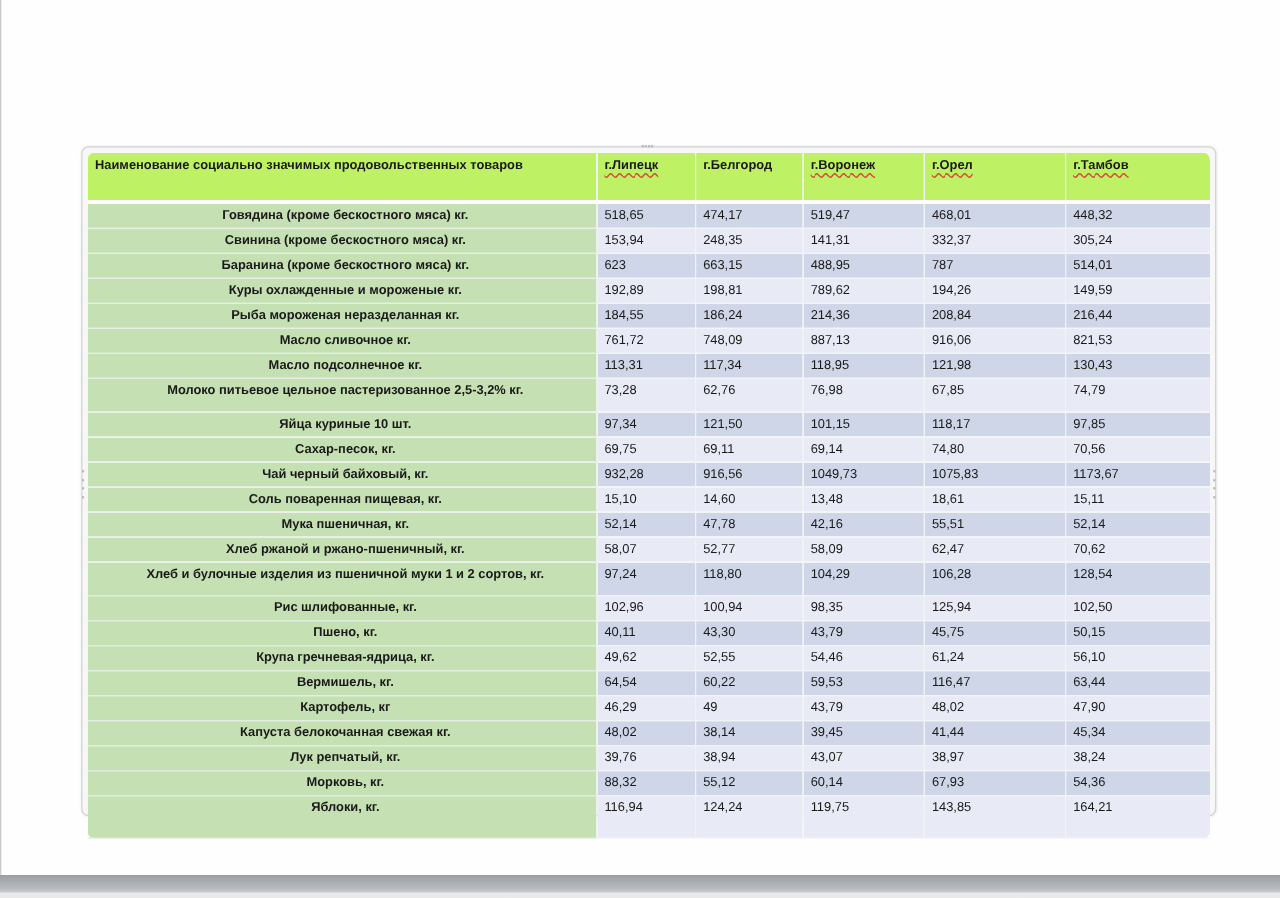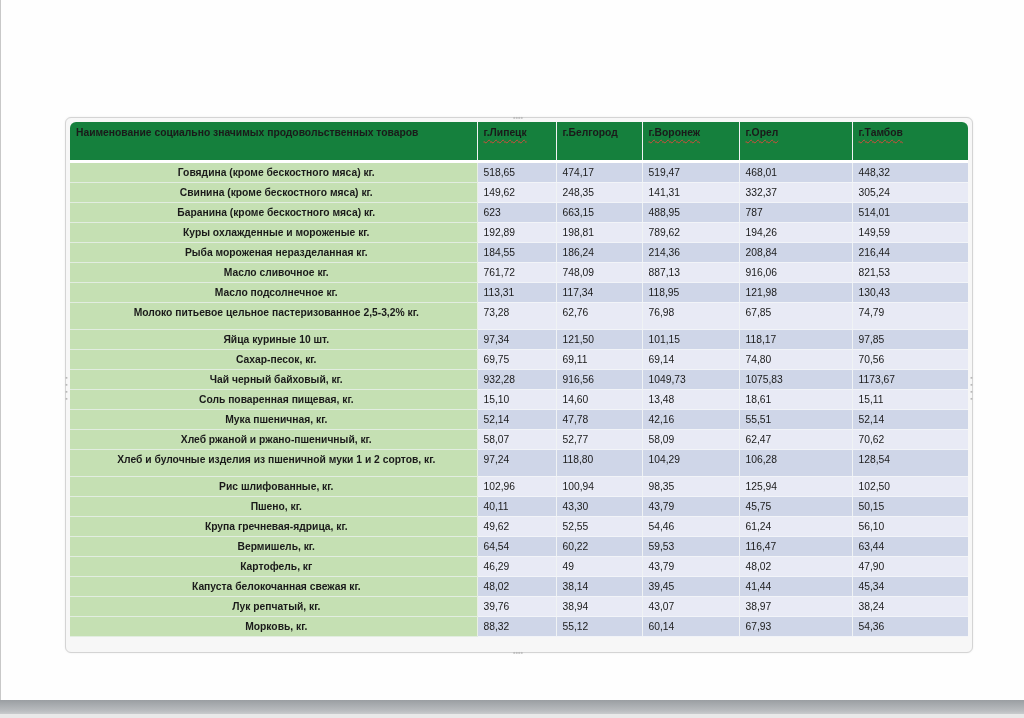--- a/index.html
+++ b/index.html
@@ -94,21 +94,21 @@
       padding: 0 0 0 6px;
       text-align: left;
       vertical-align: top;
       border-right: 1px solid #f0f3f4;
       white-space: nowrap;
       overflow: hidden;
     }
     table.prices th:last-child, table.prices td:last-child { border-right: none; }
 
     table.prices thead th {
-      background: #15803d;
+      background: #bef264;
       font-weight: bold;
       height: 36px;
       line-height: 18px;
       padding-top: 2px;
       border-bottom: 3px solid #ffffff;
       white-space: normal;
       margin-top: 14px;
     }
     table.prices thead th.name-head {
       border-top-left-radius: 6px;
@@ -175,21 +175,21 @@
           <tr class="odd r-std">
             <td class="name">Говядина  (кроме бескостного  мяса) кг.</td>
             <td class="val">518,65</td>
             <td class="val">474,17</td>
             <td class="val">519,47</td>
             <td class="val">468,01</td>
             <td class="val">448,32</td>
           </tr>
           <tr class="even r-std">
             <td class="name">Свинина  (кроме бескостного  мяса) кг.</td>
-            <td class="val">149,62</td>
+            <td class="val">153,94</td>
             <td class="val">248,35</td>
             <td class="val">141,31</td>
             <td class="val">332,37</td>
             <td class="val">305,24</td>
           </tr>
           <tr class="odd r-std">
             <td class="name">Баранина  (кроме бескостного  мяса) кг.</td>
             <td class="val">623</td>
             <td class="val">663,15</td>
             <td class="val">488,95</td>
@@ -349,20 +349,28 @@
             <td class="val">38,24</td>
           </tr>
           <tr class="odd r-std">
             <td class="name">Морковь,  кг.</td>
             <td class="val">88,32</td>
             <td class="val">55,12</td>
             <td class="val">60,14</td>
             <td class="val">67,93</td>
             <td class="val">54,36</td>
           </tr>
+          <tr class="even r-last">
+            <td class="name">Яблоки,  кг.</td>
+            <td class="val">116,94</td>
+            <td class="val">124,24</td>
+            <td class="val">119,75</td>
+            <td class="val">143,85</td>
+            <td class="val">164,21</td>
+          </tr>
         </tbody>
     </table>
   </div>
 </div>
 
 <div class="bottom-bar">
   <div class="bottom-bar-strip"></div>
 </div>
 
 </body></html>

